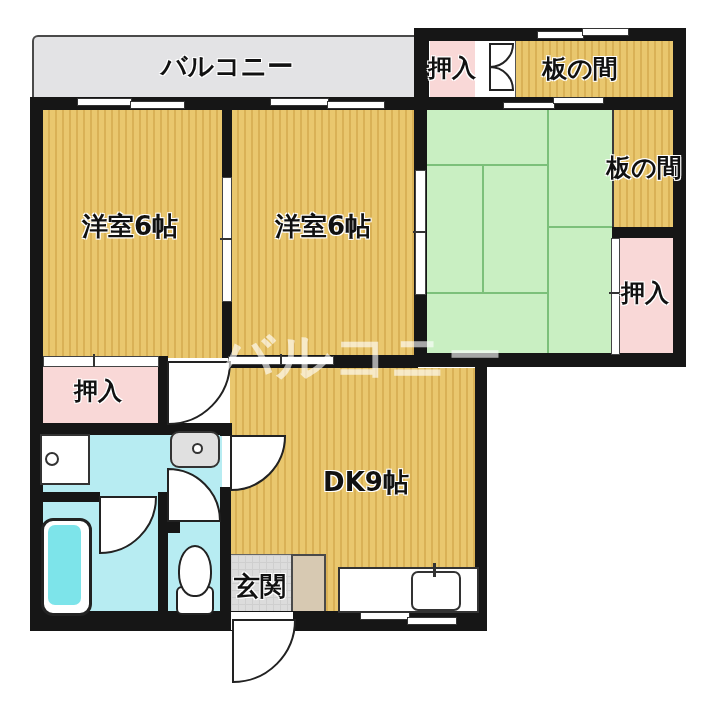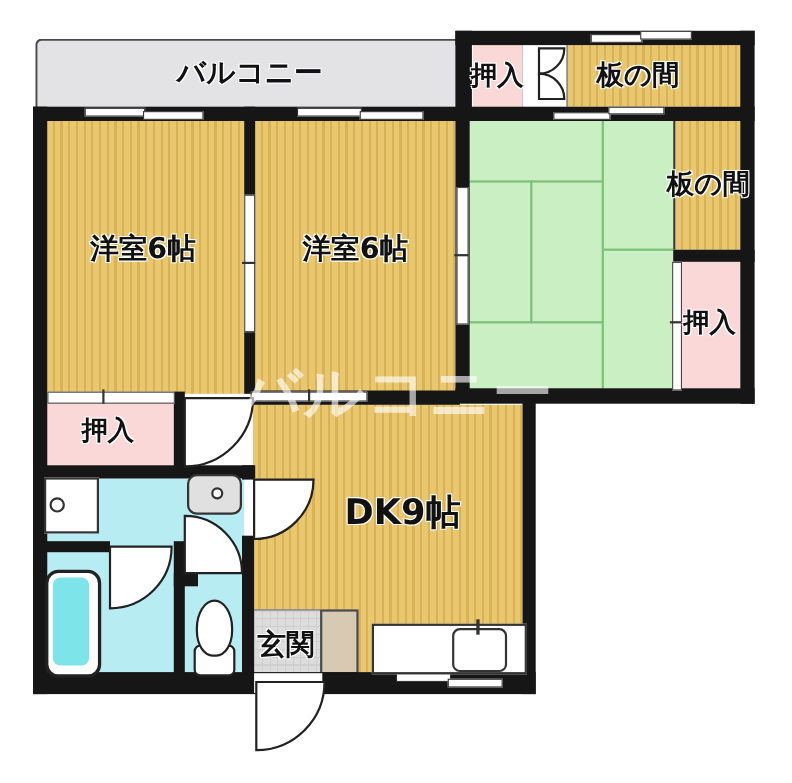--- a/index.html
+++ b/index.html
@@ -117,21 +117,21 @@
   <div class="fix" style="left:48px;top:525px;width:33px;height:80px;background:#7de4ea;border-radius:7px;"></div>
   <div class="fix" style="left:176px;top:586px;width:34px;height:25px;background:#fff;border:2px solid #222;border-radius:6px;"></div>
   <div class="fix" style="left:178px;top:545px;width:30px;height:48px;background:#fff;border:2px solid #222;border-radius:50% 50% 45% 45%;"></div>
   <div class="fix" style="left:338px;top:567px;width:137px;height:42px;background:#fff;border:2px solid #333;"></div>
   <div class="fix" style="left:411px;top:571px;width:46px;height:36px;background:#fff;border:2px solid #333;border-radius:7px;"></div>
   <div class="fix" style="left:433px;top:563px;width:3px;height:14px;background:#333;"></div>
 
   <div class="lbl" style="left:227px;top:66px;font-size:26px;">バルコニー</div>
   <div class="lbl" style="left:130px;top:226px;font-size:26px;">洋室6帖</div>
   <div class="lbl" style="left:323px;top:226px;font-size:26px;">洋室6帖</div>
-  <div class="lbl" style="left:366px;top:466px;font-size:32px;">DK9帖</div>
+  <div class="lbl" style="left:366px;top:482px;font-size:26px;">DK9帖</div>
   <div class="lbl" style="left:580px;top:68px;font-size:25px;">板の間</div>
   <div class="lbl" style="left:644px;top:167px;font-size:25px;">板の間</div>
   <div class="lbl" style="left:452px;top:68px;font-size:24px;">押入</div>
   <div class="lbl" style="left:645px;top:293px;font-size:24px;">押入</div>
   <div class="lbl" style="left:98px;top:391px;font-size:24px;">押入</div>
   <div class="lbl" style="left:260px;top:586px;font-size:26px;">玄関</div>
 
   <div class="wm" style="left:361px;top:357px;font-size:55px;">バルコニー</div>
 
 </div>

